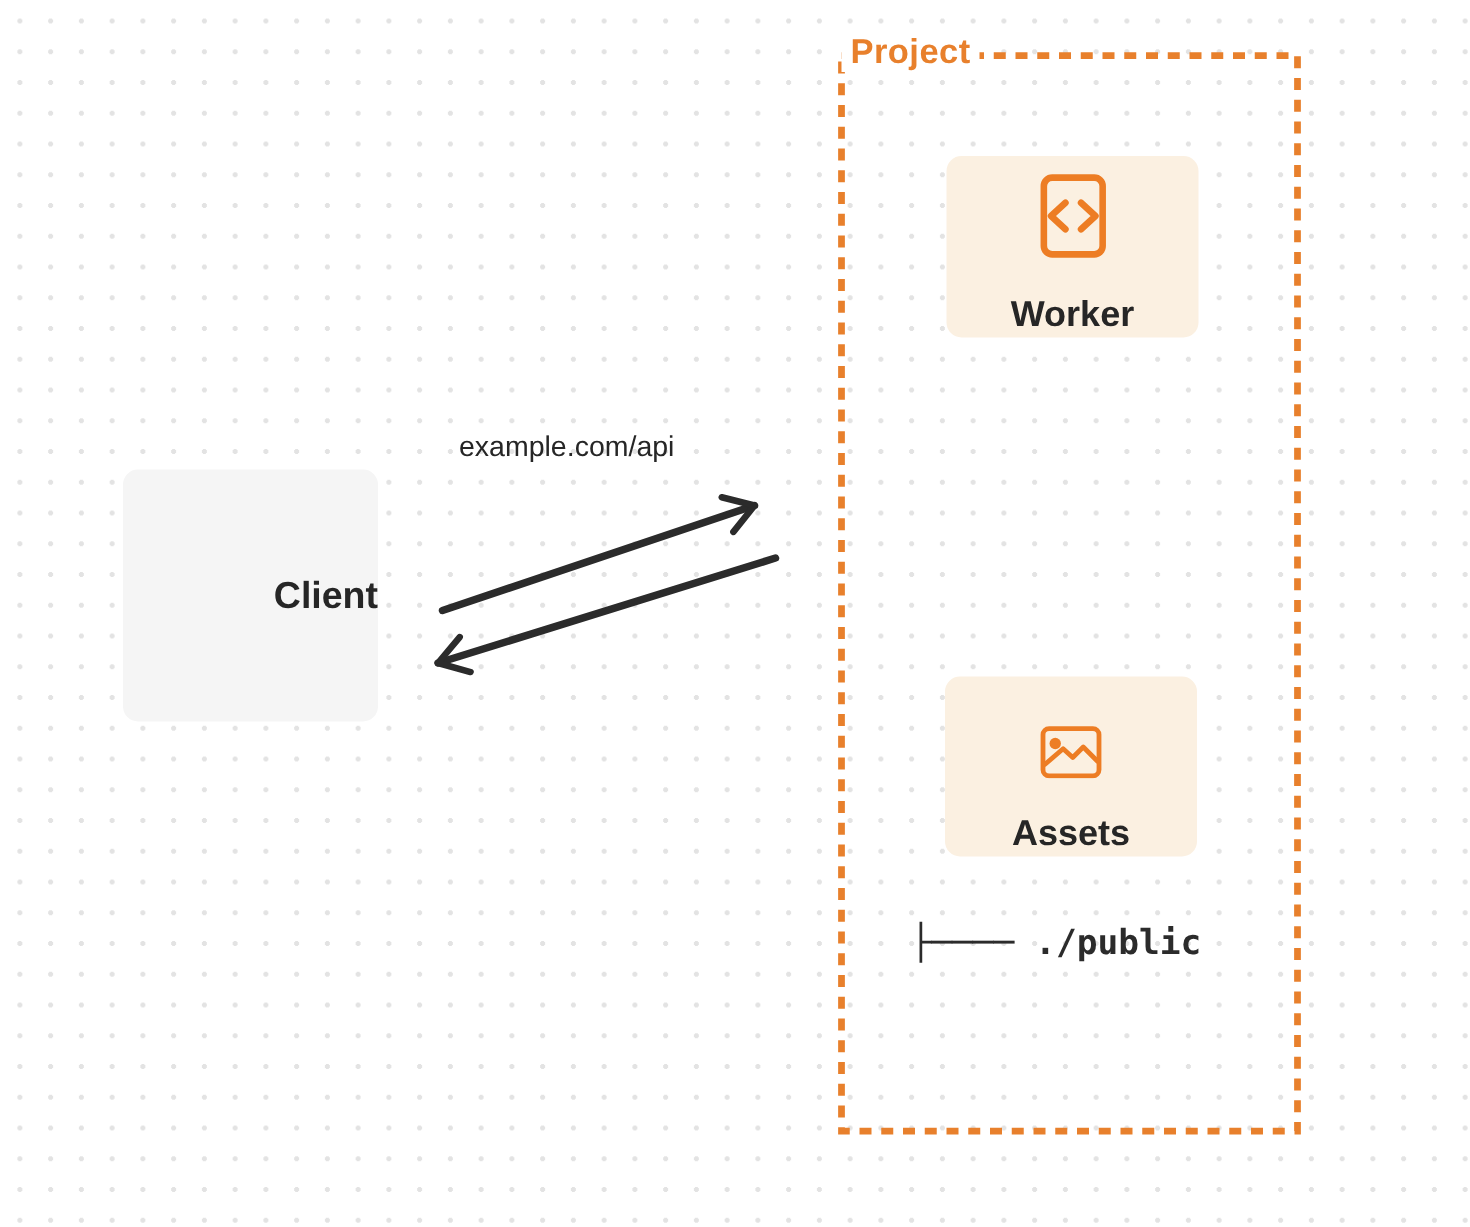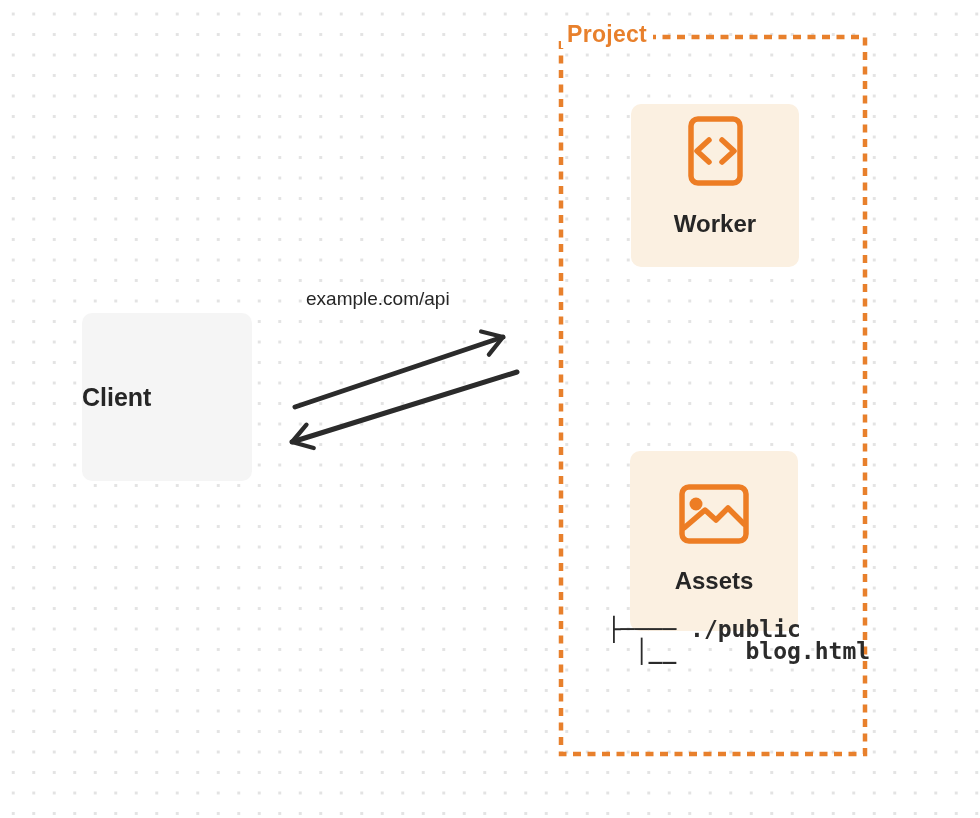--- a/index.html
+++ b/index.html
@@ -20,21 +20,21 @@
     left: 0; top: 0;
     width: 980px; height: 818px;
     pointer-events: none;
   }
   .client-box {
     position: absolute;
     left: 82px; top: 313px;
     width: 170px; height: 168px;
     background: #f5f5f5;
     border-radius: 10px;
-    display: flex; align-items: center; justify-content: flex-start;
+    display: flex; align-items: center; justify-content: flex-end;
   }
   .client-box .node-label {
     font-size: 25px; font-weight: 700; color: #262626;
   }
   .request-label {
     position: absolute;
     left: 306px; top: 288px;
     font-size: 19px; font-weight: 400; color: #262626;
     white-space: nowrap;
     text-align: right;
@@ -52,22 +52,22 @@
     color: #e8802c;
     letter-spacing: 0.3px;
   }
   .card {
     position: absolute;
     width: 168px;
     background: #fbf0e1;
     border-radius: 10px;
     display: flex; flex-direction: column; align-items: center;
   }
-  .card.worker { left: 631px; top: 104px; height: 163px; padding-top: 12px; }
-  .card.assets { left: 630px; top: 451px; height: 180px; padding-top: 33px; }
+  .card.worker { left: 631px; top: 104px; height: 121px; padding-top: 12px; }
+  .card.assets { left: 630px; top: 451px; height: 120px; padding-top: 33px; justify-content: flex-end; }
   .card .card-label {
     font-size: 24px; font-weight: 700; color: #262626; line-height: 30px;
   }
   .card.worker .card-label { margin-top: 23px; }
   .card.assets .card-label { margin-top: 22px; }
   .file-tree {
     position: absolute;
     left: 607px; top: 619px;
     font-family: "DejaVu Sans Mono", monospace;
     font-size: 23px; font-weight: 700;
@@ -115,16 +115,15 @@
     <svg width="70" height="60" viewBox="0 0 70 60" xmlns="http://www.w3.org/2000/svg">
       <rect x="3" y="3" width="64" height="54" rx="7" fill="none" stroke="#ed7d24" stroke-width="5.5"></rect>
       <circle cx="17" cy="20" r="6.5" fill="#ed7d24"></circle>
       <path d="M5,44 L26,26 L37,36 L49,24 L65,40" fill="none" stroke="#ed7d24" stroke-width="5.5" stroke-linecap="round" stroke-linejoin="round"></path>
     </svg>
     <div class="card-label">Assets</div>
   </div>
 
   <div class="file-tree">
     <div class="tree-line">├──── ./public</div>
-    <div class="tree-line">  │__     blog.html</div>
   </div>
 
 </div>
 
 </body></html>

